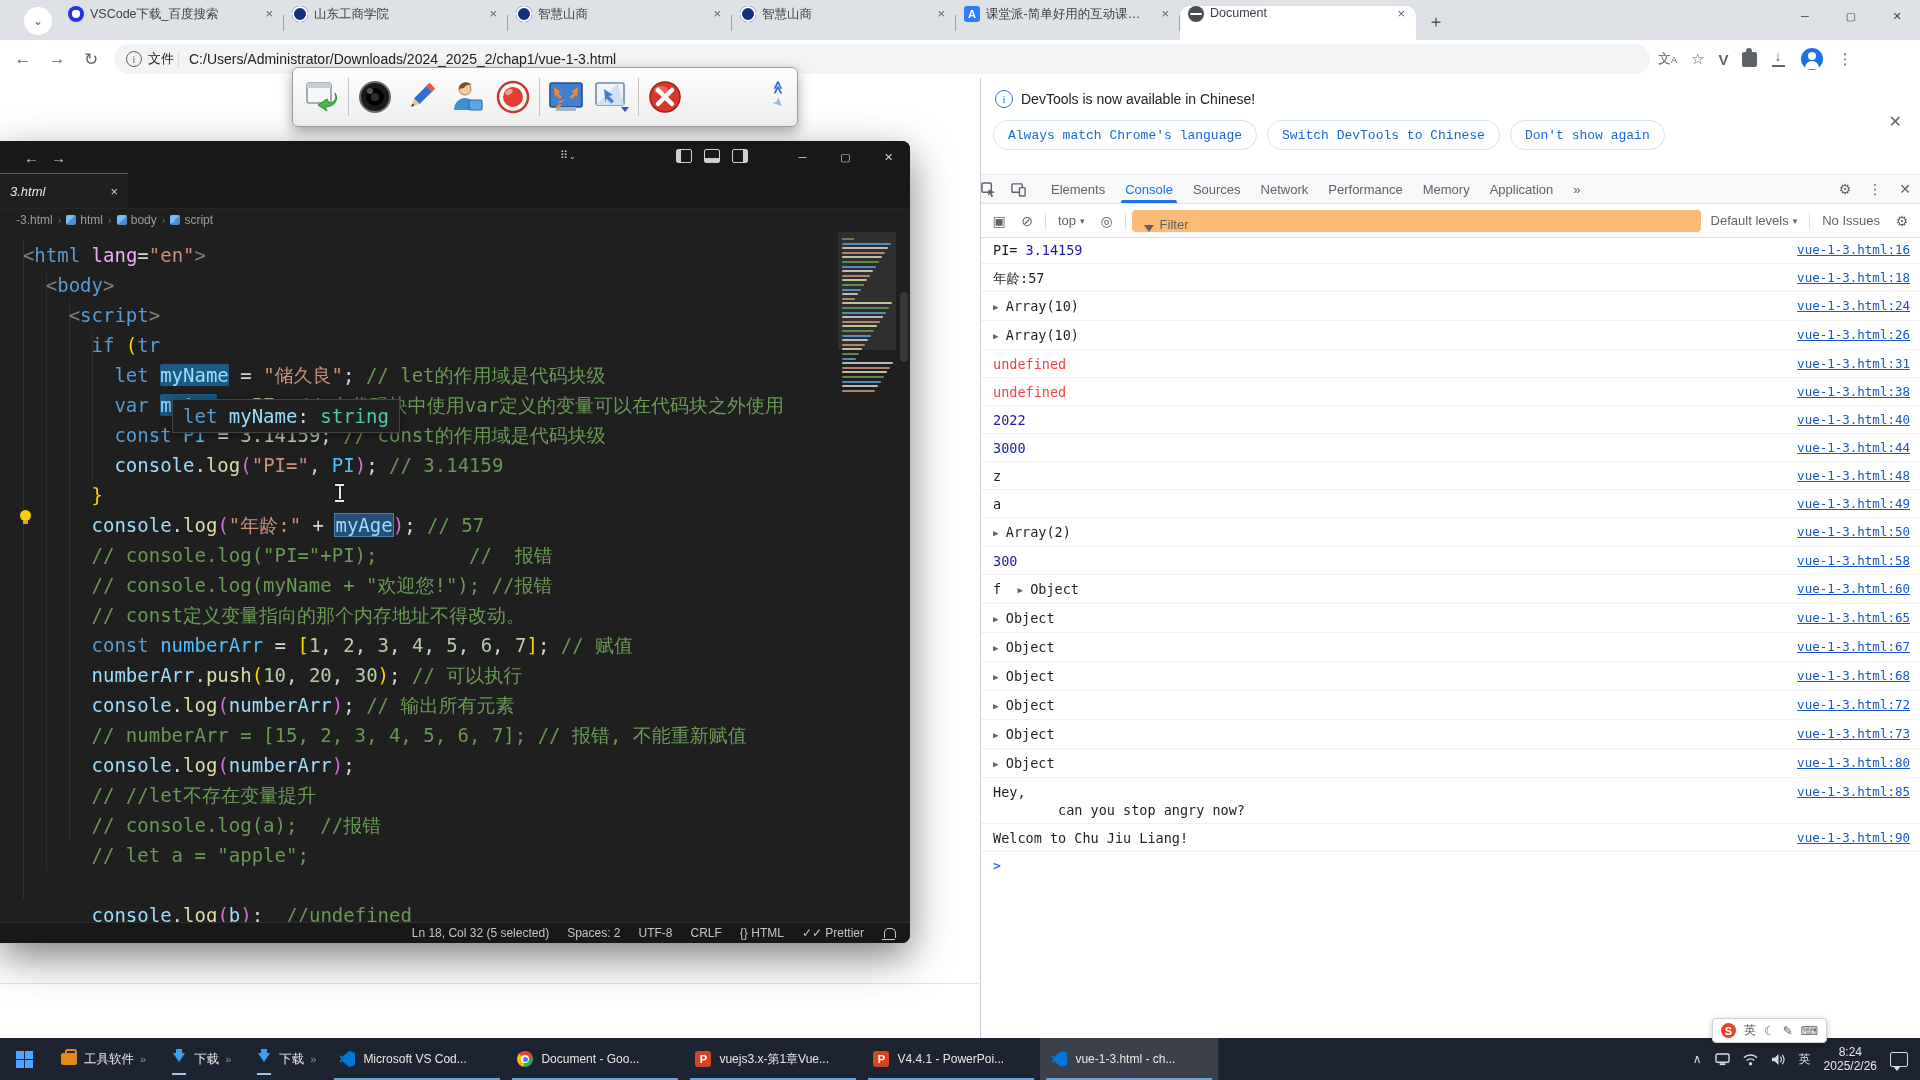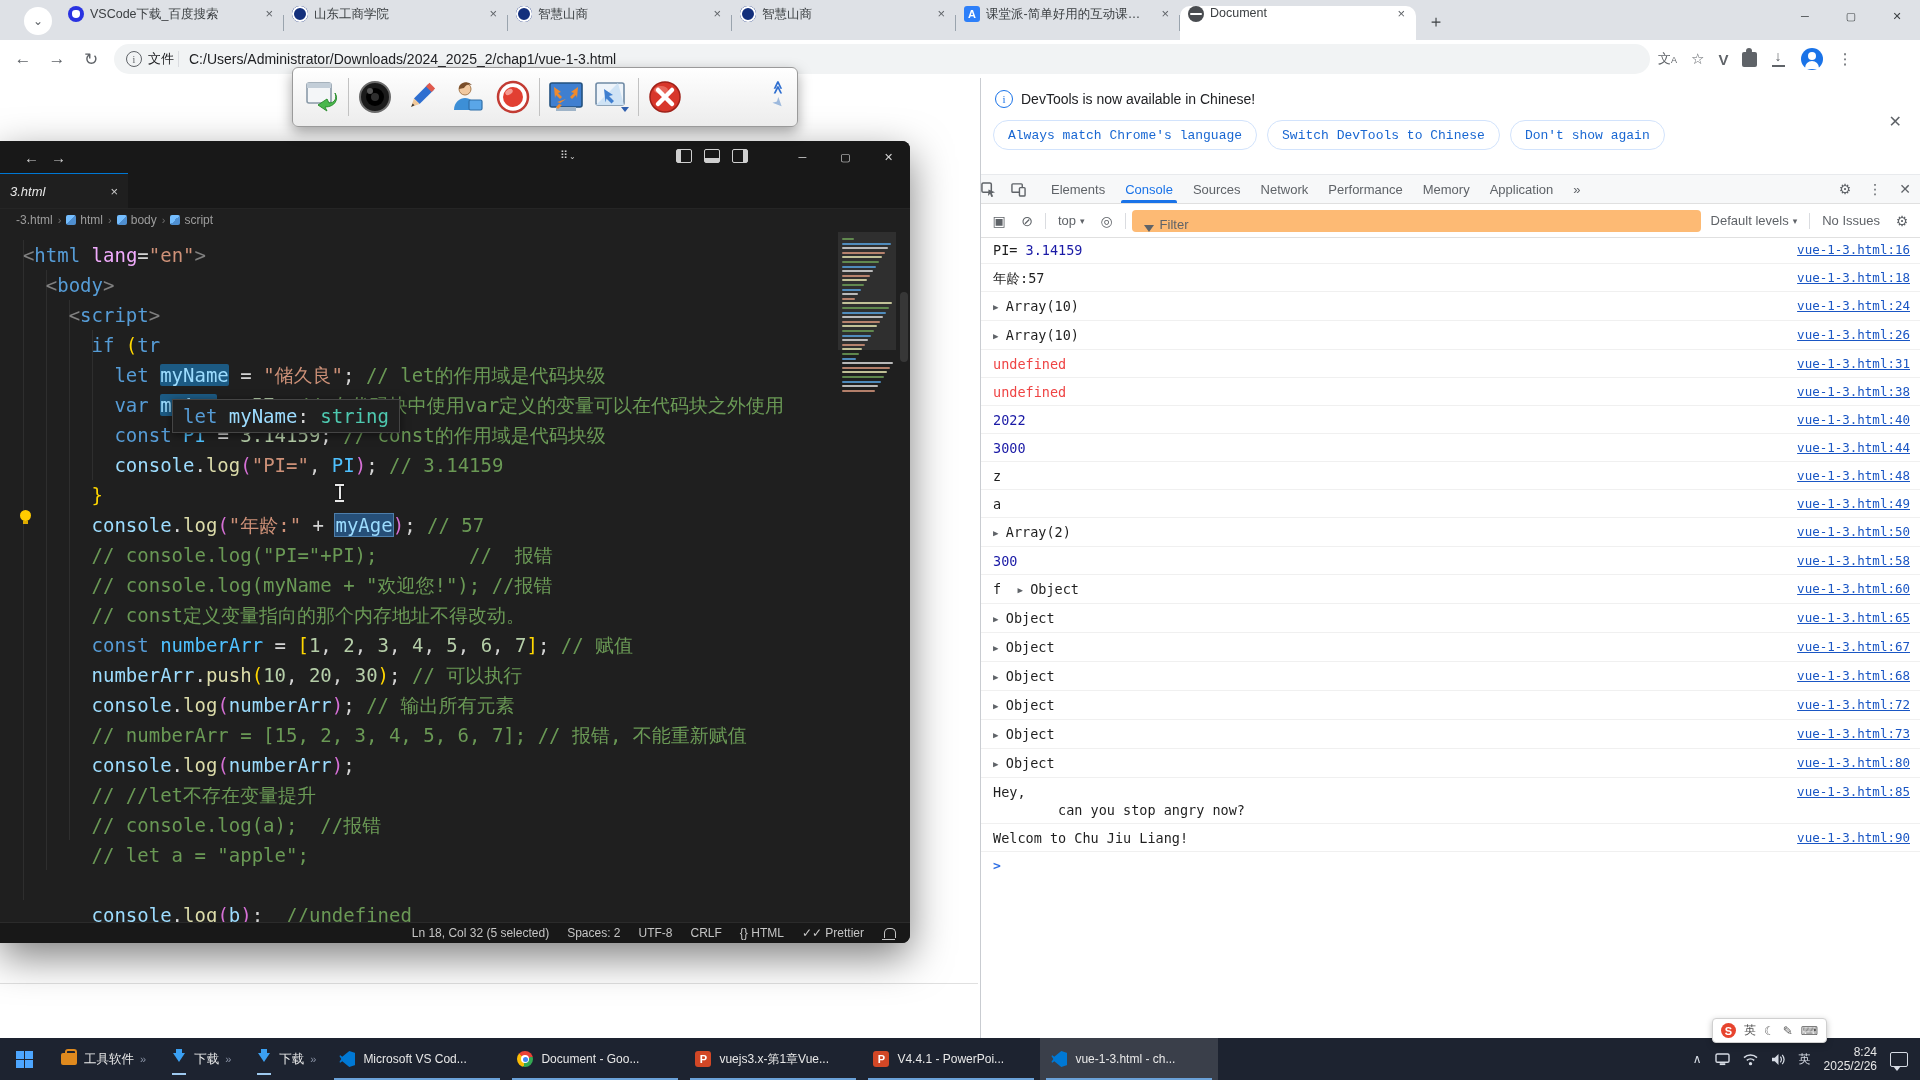--- a/index.html
+++ b/index.html
@@ -142,21 +142,21 @@
   .ic-dl{width:0;height:0;border-left:6px solid transparent;border-right:6px solid transparent;border-top:9px solid #3ba0f2;position:relative;margin-top:-4px;}
   .ic-dl:before{content:"";position:absolute;left:-3px;top:-13px;width:6px;height:5px;background:#3ba0f2;}
   .ic-dl:after{content:"";position:absolute;left:-7px;top:11px;width:14px;height:2px;background:#9ec9ef;}
   .ic-vsc{width:16px;height:16px;background:#0078d4;clip-path:polygon(62% 0,100% 12%,100% 88%,62% 100%,18% 64%,6% 74%,0 68%,12% 50%,0 32%,6% 26%,18% 36%);}
   .ic-ppt{width:16px;height:16px;background:#d24726;border-radius:3px;color:#fff;font-weight:bold;font-size:11px;display:flex;align-items:center;justify-content:center;}
   .ic-chrome{width:16px;height:16px;border-radius:50%;background:conic-gradient(from -45deg,#ea4335 0 33%,#34a853 0 66%,#fbbc05 0 100%);position:relative;}
   .ic-chrome:before{content:"";position:absolute;left:4px;top:4px;width:8px;height:8px;border-radius:50%;background:#fff;}
   .ic-chrome:after{content:"";position:absolute;left:5.5px;top:5.5px;width:5px;height:5px;border-radius:50%;background:#4285f4;}
   .tray{margin-left:auto;display:flex;align-items:center;gap:13px;padding-right:12px;}
   .tray .ti{color:#d6dbe4;font-size:12px;}
-  .clock{text-align:right;line-height:14px;font-size:12px;}
+  .clock{text-align:center;line-height:14px;font-size:12px;}
   .chatic{width:16px;height:13px;border:1.4px solid #d6dbe4;border-radius:2px;position:relative;}
   .chatic:after{content:"";position:absolute;left:2px;bottom:-5px;border-left:4px solid transparent;border-right:4px solid transparent;border-top:5px solid #d6dbe4;}
   .sogou{position:absolute;left:1712px;top:1018px;height:23px;background:#fff;border:1px solid #d0d0d0;border-radius:4px;box-shadow:0 2px 6px rgba(0,0,0,.25);display:flex;align-items:center;gap:8px;padding:0 8px;z-index:110;font-size:12px;color:#555;}
   .slogo{width:15px;height:15px;border-radius:50%;background:#e7442e;color:#fff;font-size:11px;font-weight:bold;display:flex;align-items:center;justify-content:center;}
   svg{display:block;}
 </style>
 </head>
 <body>
 
 <div class="screen">

